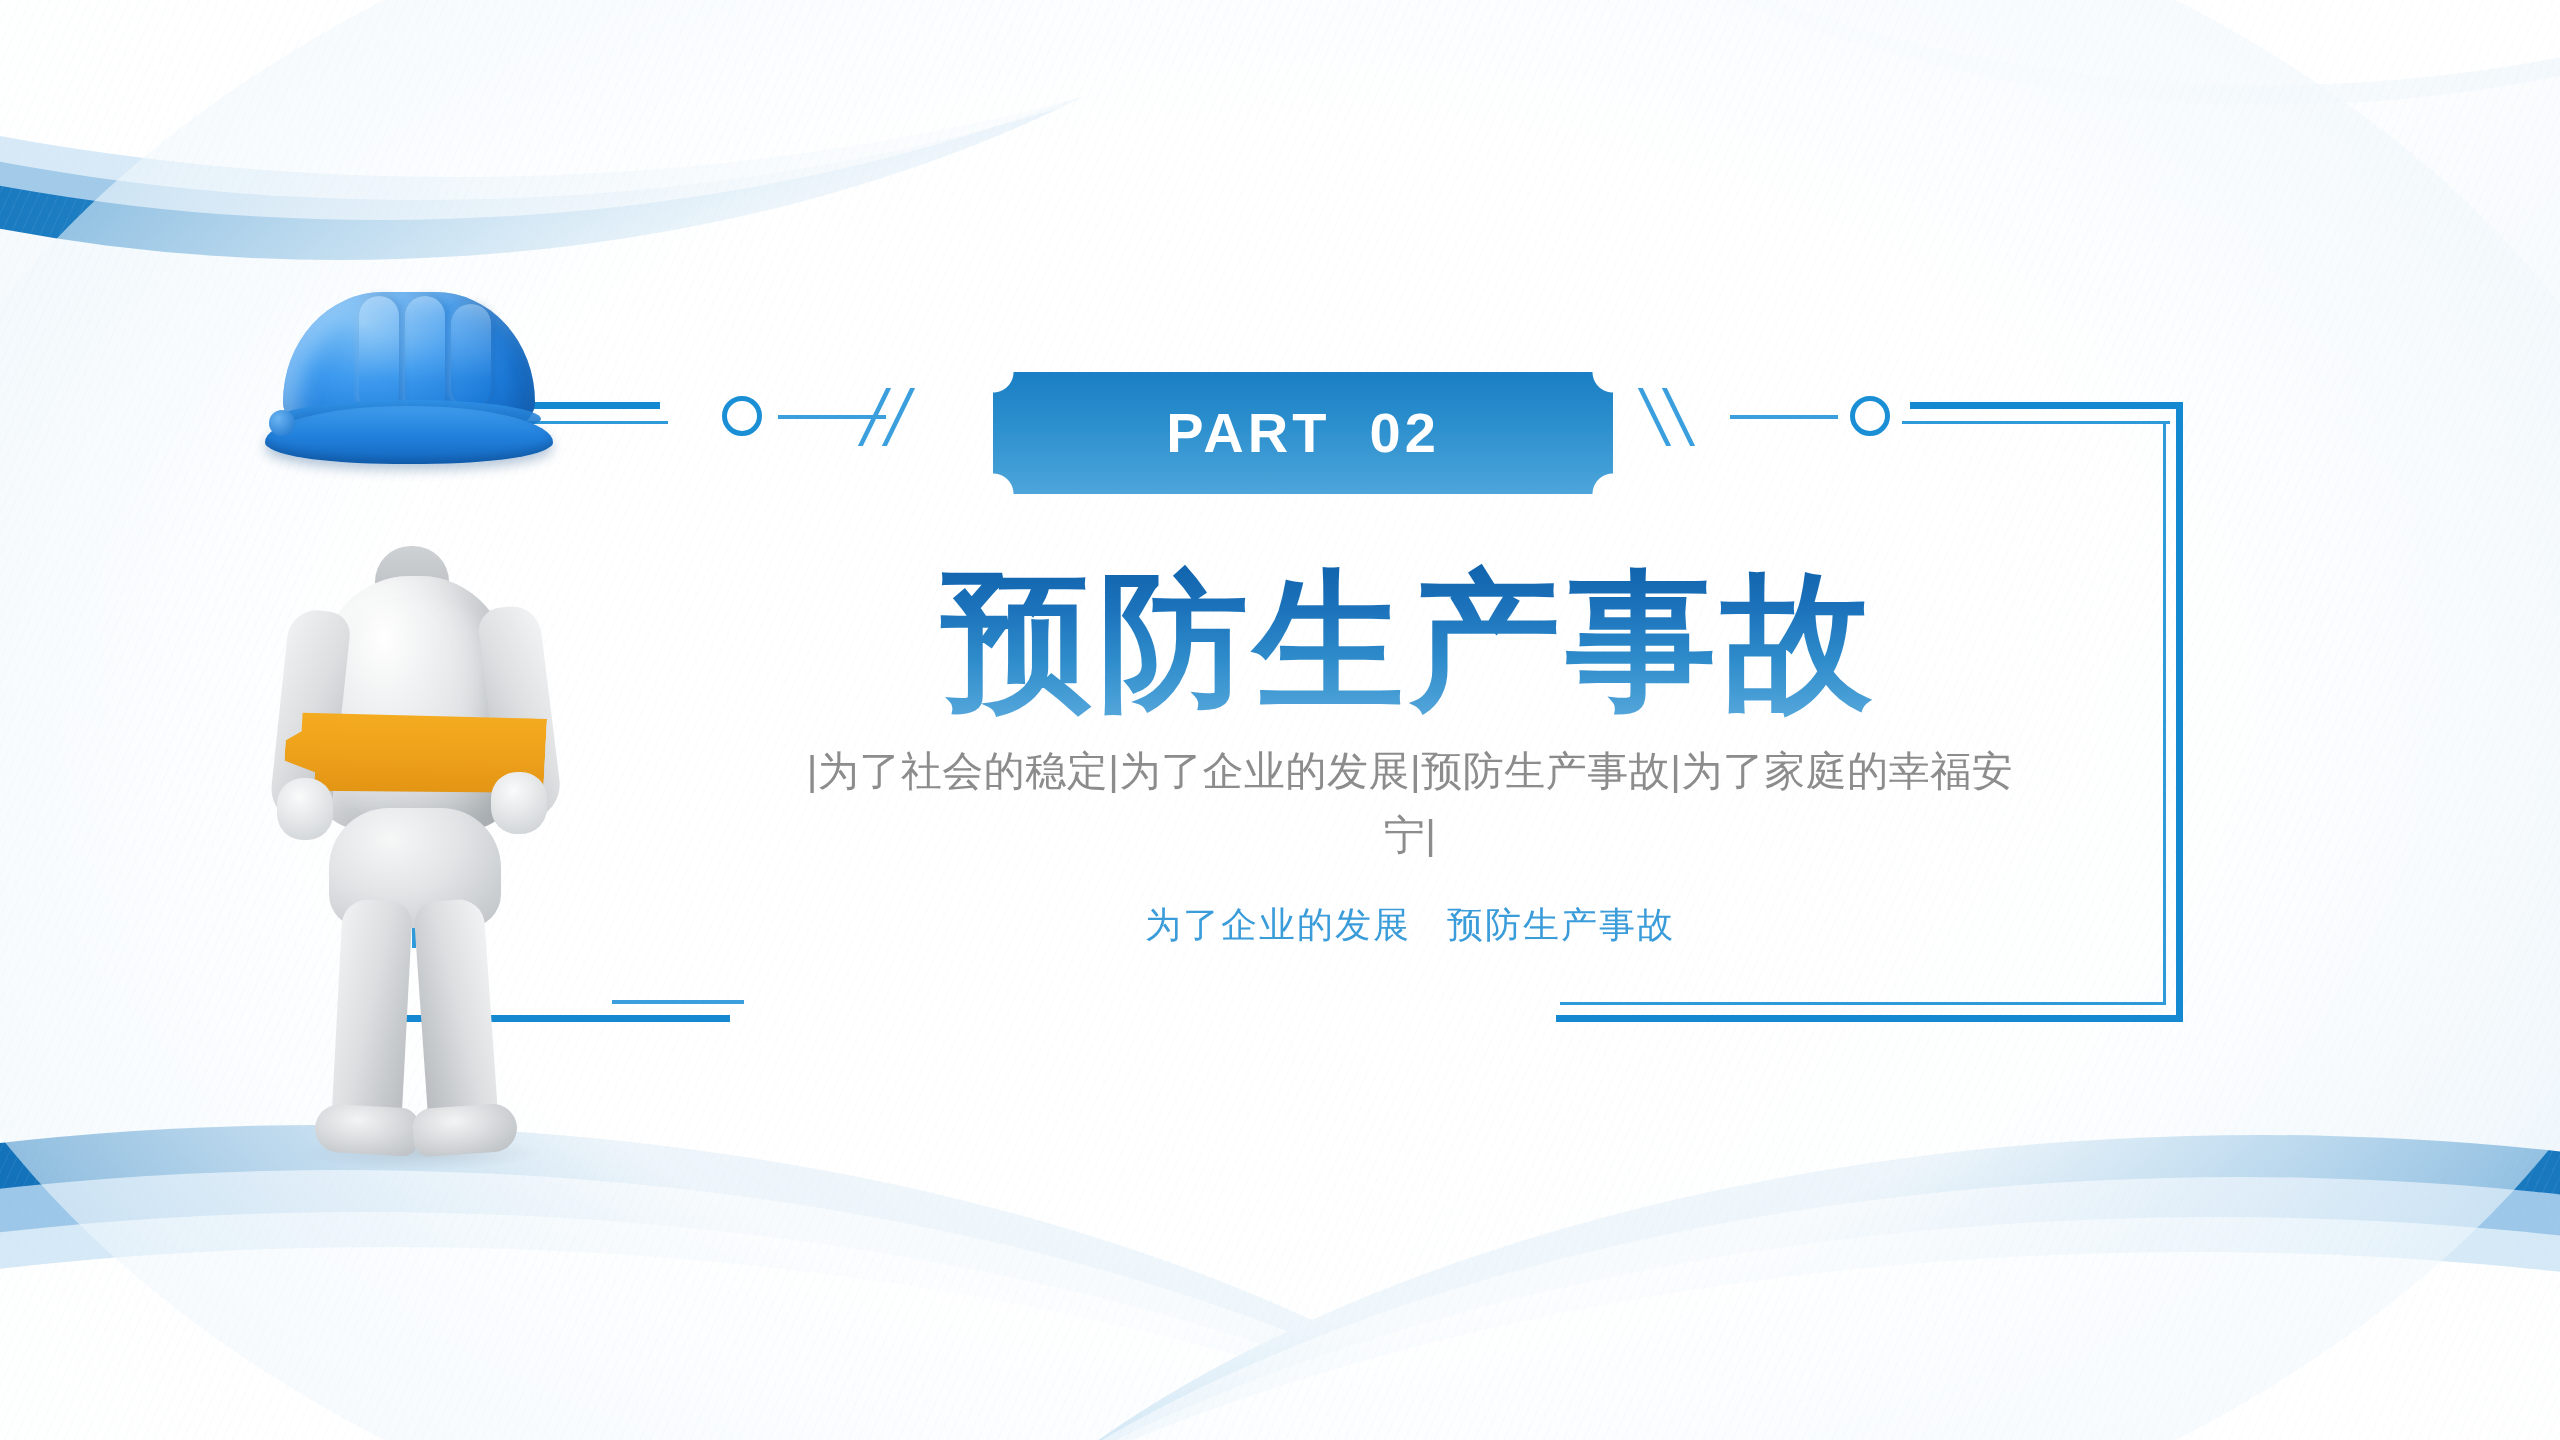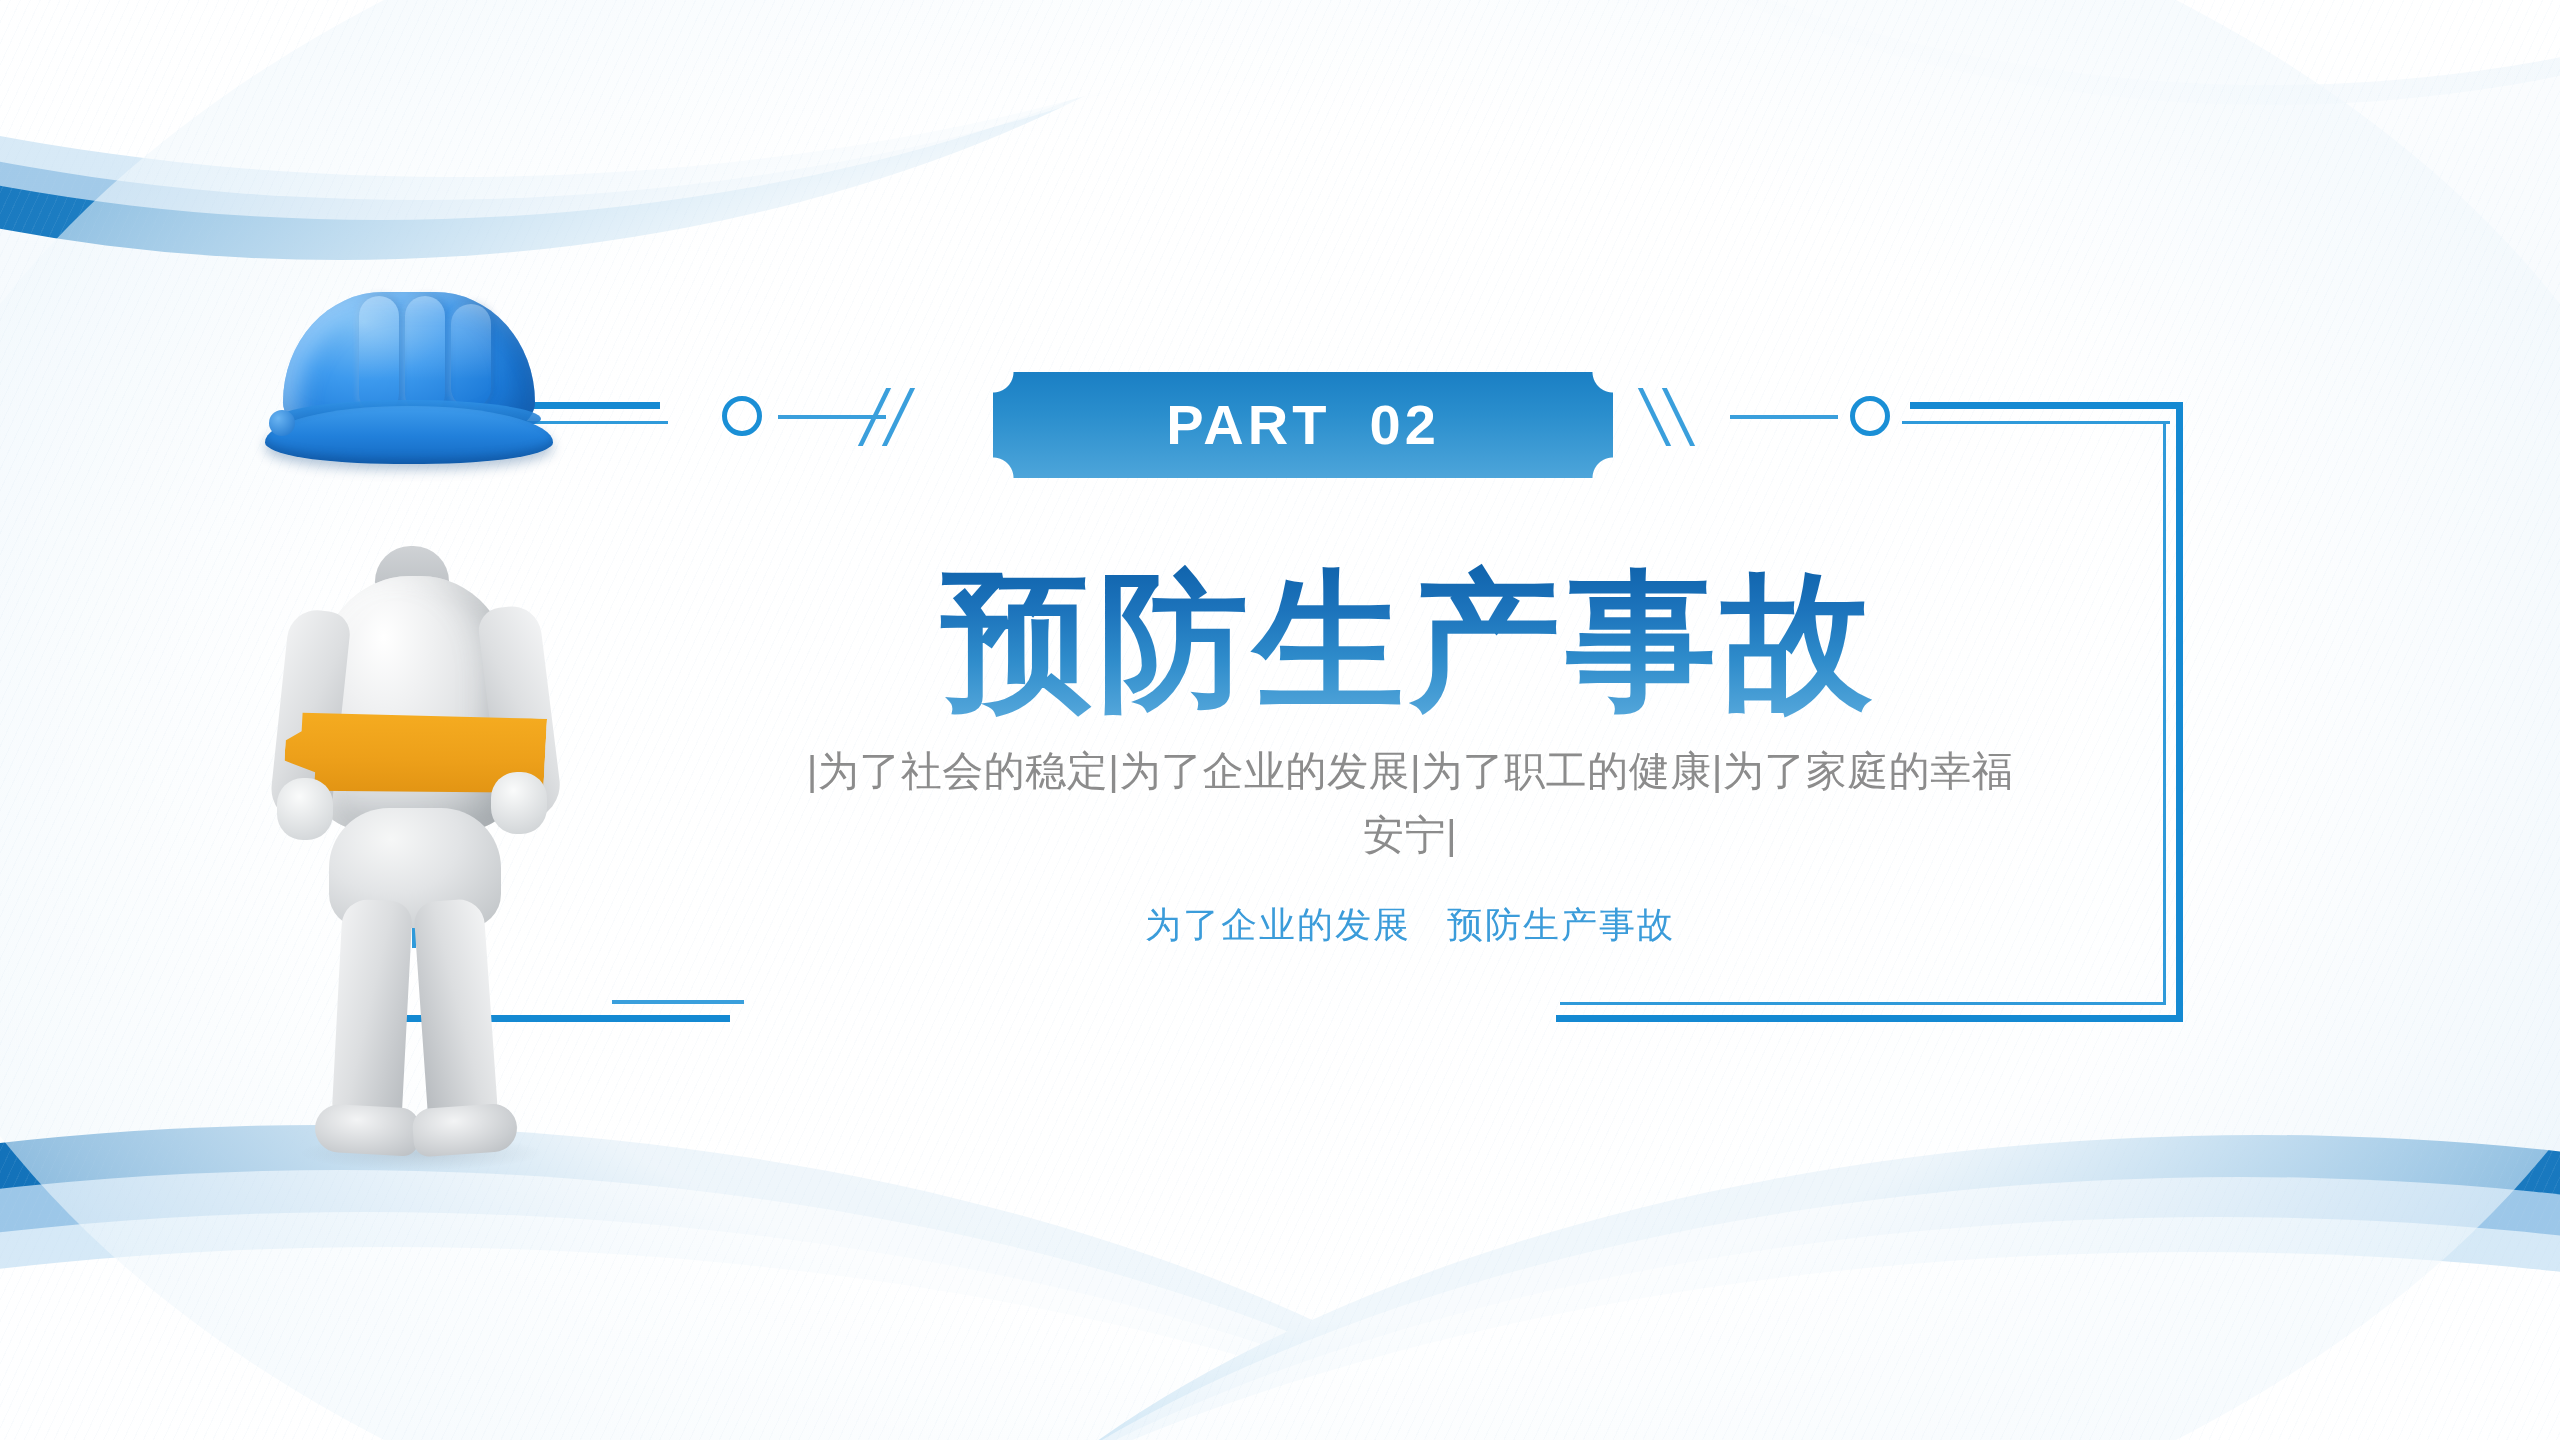--- a/index.html
+++ b/index.html
@@ -185,21 +185,21 @@
     left:412px; top:838px; width:4px; height:110px; background:#2f9ada;
   }
   .bl-accent-thin {
     left:612px; top:1000px; width:132px; height:4px; background:#3a9fdc;
   }
 
   
   #part-banner {
     position:absolute;
     left:993px; top:372px;
-    width:620px; height:106px;
+    width:620px; height:122px;
     background:linear-gradient(180deg,#1a7fc4 0%,#2a8ecd 40%,#4da5da 100%);
     display:flex; align-items:center; justify-content:center;
     box-shadow:0 9px 22px rgba(24,110,175,.30);
     
     -webkit-mask:
        radial-gradient(circle 20px at 0 0, transparent 20px, #000 21px) top left/50% 50% no-repeat,
        radial-gradient(circle 20px at 100% 0, transparent 20px, #000 21px) top right/50% 50% no-repeat,
        radial-gradient(circle 20px at 0 100%, transparent 20px, #000 21px) bottom left/50% 50% no-repeat,
        radial-gradient(circle 20px at 100% 100%, transparent 20px, #000 21px) bottom right/50% 50% no-repeat;
     mask:
@@ -456,17 +456,17 @@
     <div class="fig hand-l"></div>
     <div class="fig hand-r"></div>
   </div>
 
   <div id="part-banner">
     <span id="part-label">PART  02</span>
   </div>
 
   <div id="text-block">
     <div id="main-title">预防生产事故</div>
-    <div id="subtitle">|为了社会的稳定|为了企业的发展|为了职工的健康|为了家庭的幸福安宁|</div>
+    <div id="subtitle">|为了社会的稳定|为了企业的发展|预防生产事故|为了家庭的幸福安宁|</div>
     <div id="tagline">为了企业的发展   预防生产事故</div>
   </div>
 
 </div>
 
 </body></html>

